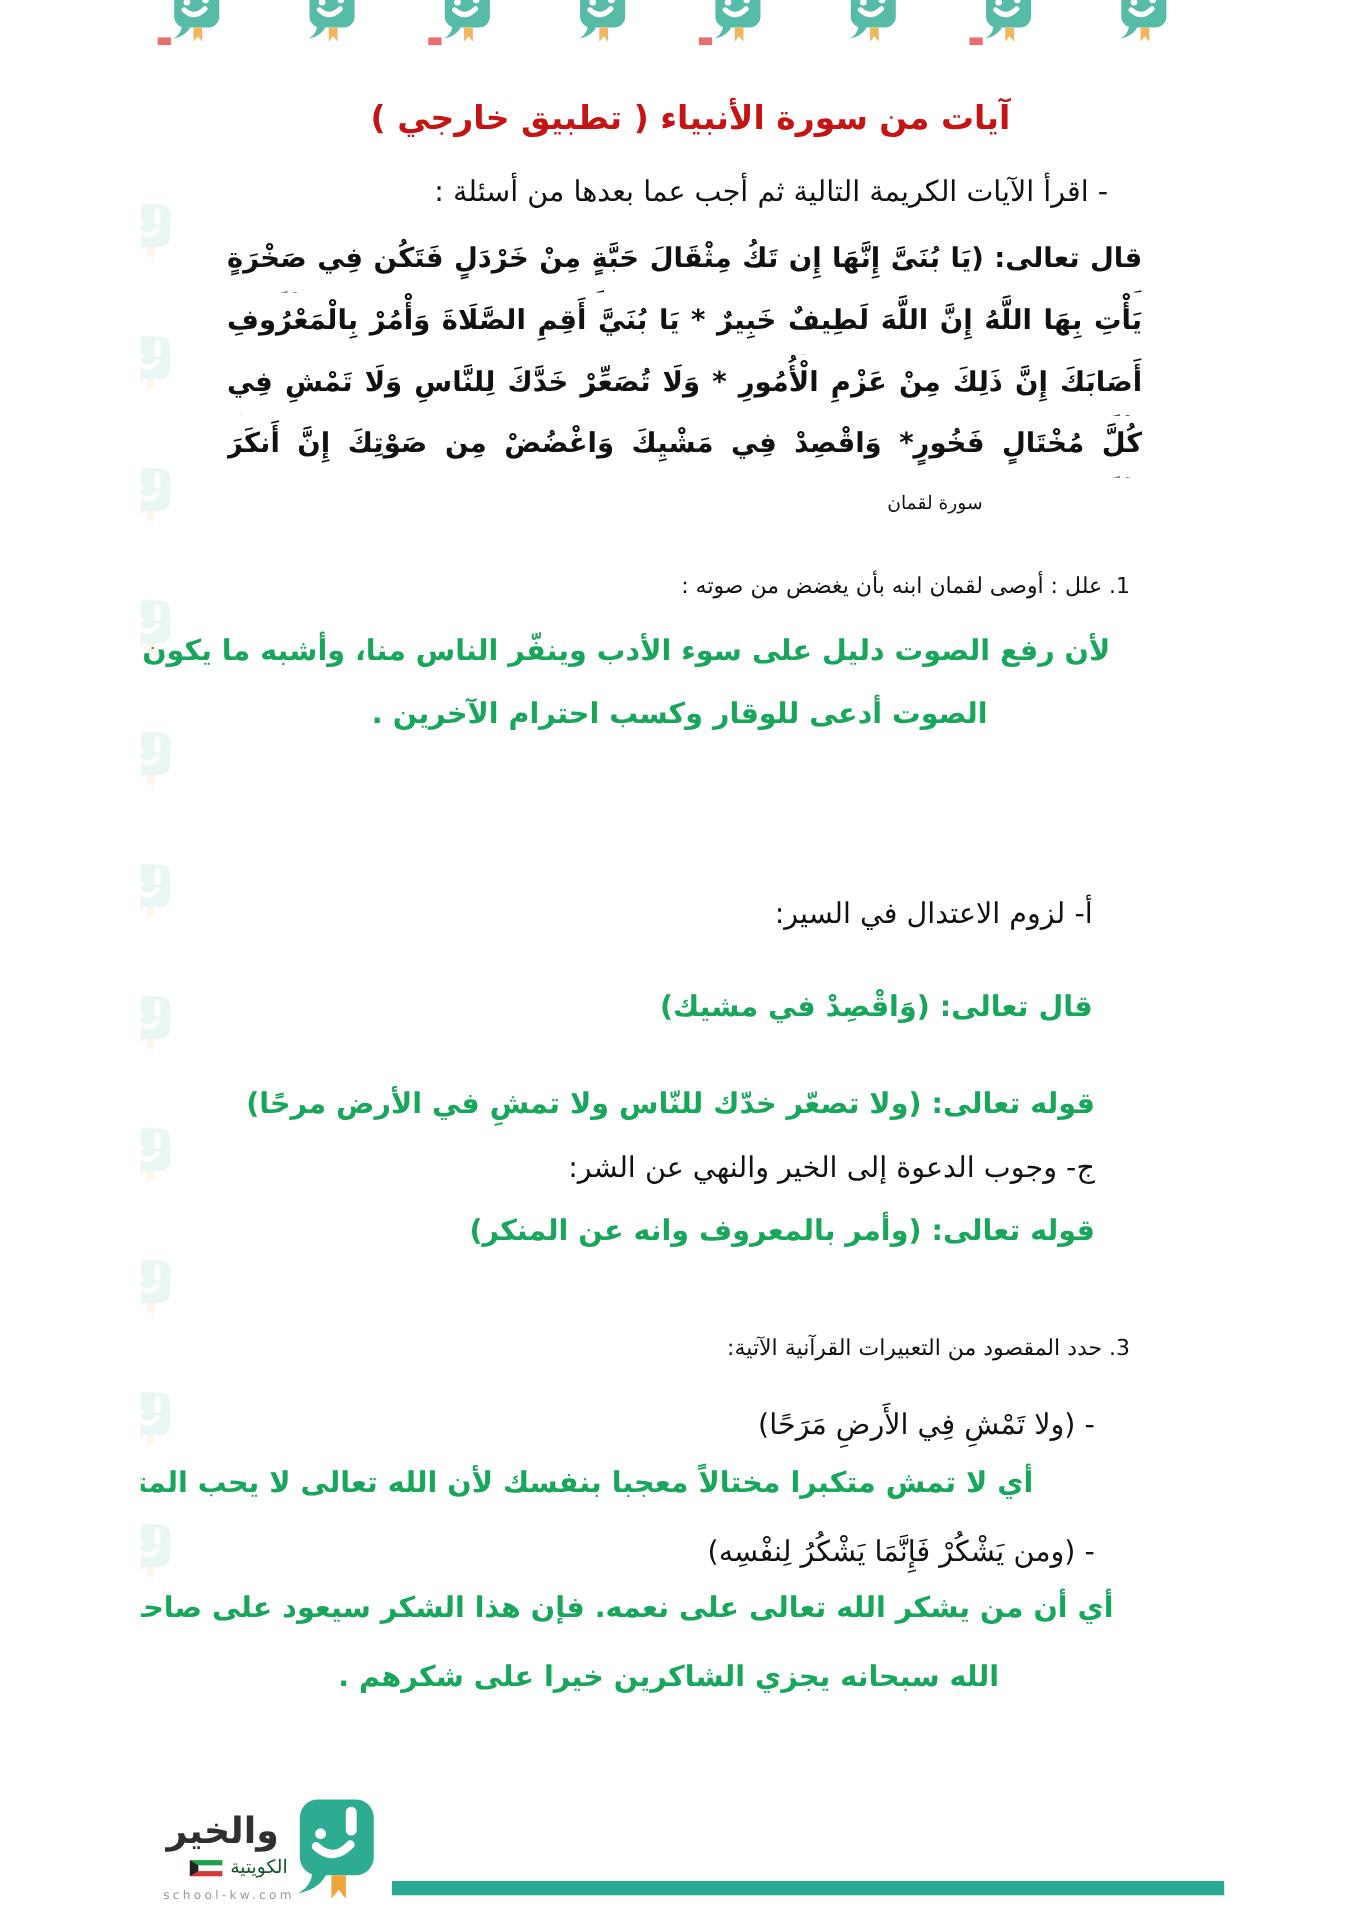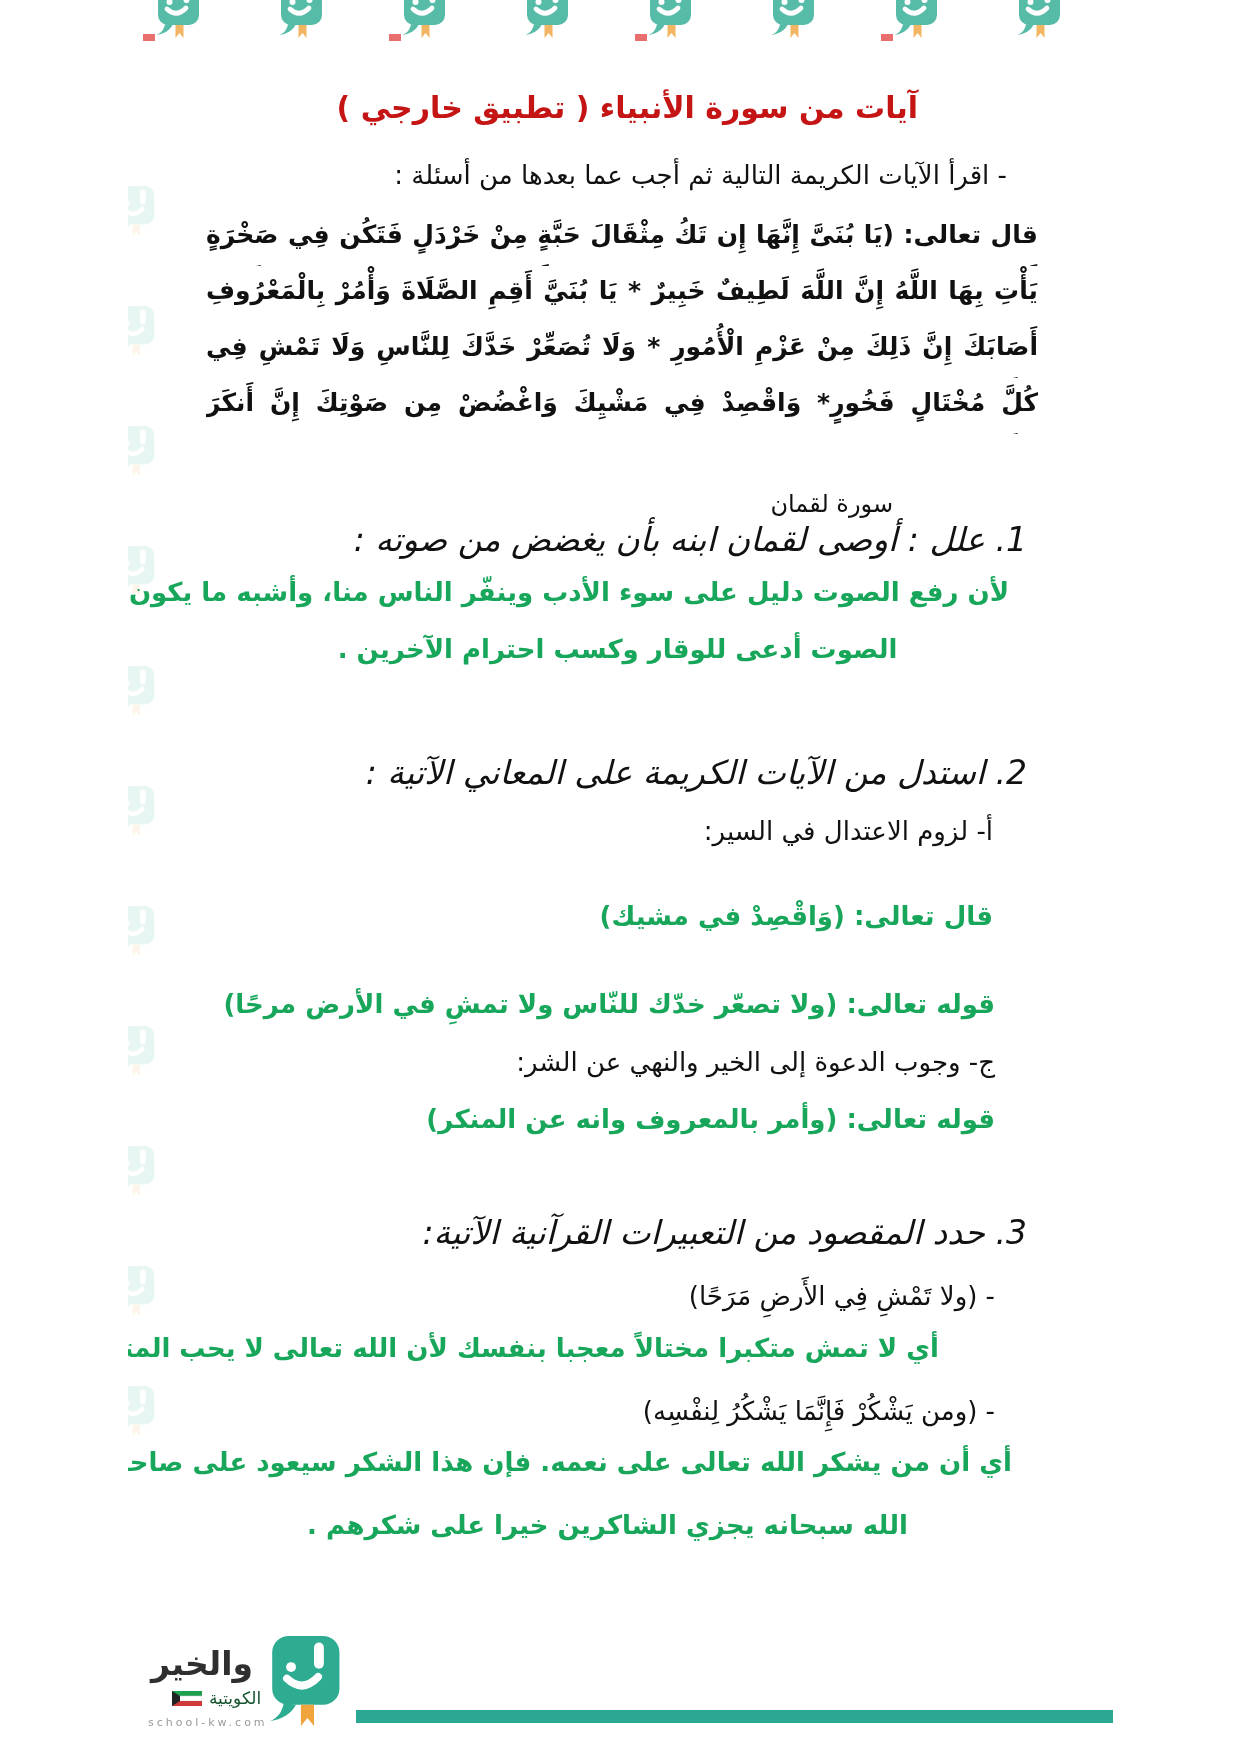--- a/index.html
+++ b/index.html
@@ -18,23 +18,23 @@
   .wm-flag{position:absolute;width:12px;height:7px;background:#d22;opacity:.65;}
   
   .title{
     position:absolute;top:90px;right:195px;margin:0;
     font-size:30px;font-weight:bold;color:#c41414;white-space:nowrap;
   }
   .intro{position:absolute;top:160px;right:106px;font-size:26px;white-space:nowrap;}
   
   .verses{position:absolute;top:210px;right:75px;left:78px;font-size:25px;font-weight:bold;}
   .vline{height:56px;line-height:50px;text-align:justify;text-align-last:justify;white-space:normal;overflow:hidden;}
-  .source{position:absolute;top:490px;right:220px;font-size:24px;}
-  
-  .qline{position:absolute;font-size:33px;white-space:nowrap;font-style:italic;}
+  .source{position:absolute;top:448px;right:220px;font-size:17px;}
+  
+  .qline{position:absolute;font-size:20px;white-space:nowrap;}
   .q1{top:520px;right:86px;}
   .q2{top:753px;right:86px;}
   .q3{top:1213px;right:86px;}
   .sub{position:absolute;font-size:26px;white-space:nowrap;}
   .sub-a{top:816px;right:120px;}
   .sub-b{top:931px;right:118px;}
   .sub-c{top:1047px;right:118px;}
   .dash1{top:1281px;right:118px;}
   .dash2{top:1396px;right:118px;}
   
@@ -347,24 +347,20 @@
 
   <div class="source">سورة لقمان</div>
 
   <div class="qline q1">
     <span>1.</span>
     <span>علل : أوصى لقمان ابنه بأن يغضض من صوته :</span>
   </div>
   <div class="answer g1l1">لأن رفع الصوت دليل على سوء الأدب وينفّر الناس منا، وأشبه ما يكون بصوت الحمير وخفض</div>
   <div class="answer g1l2">الصوت أدعى للوقار وكسب احترام الآخرين .</div>
 
-  <div class="qline q2">
-    <span>2.</span>
-    <span>استدل من الآيات الكريمة على المعاني الآتية :</span>
-  </div>
   <div class="sub sub-a">أ- لزوم الاعتدال في السير:</div>
   <div class="answer ga">قال تعالى: (وَاقْصِدْ في مشيك)</div>
   <div class="answer gb">قوله تعالى: (ولا تصعّر خدّك للنّاس ولا تمشِ في الأرض مرحًا)</div>
   <div class="sub sub-c">ج- وجوب الدعوة إلى الخير والنهي عن الشر:</div>
   <div class="answer gc">قوله تعالى: (وأمر بالمعروف وانه عن المنكر)</div>
 
   <div class="qline q3">
     <span>3.</span>
     <span>حدد المقصود من التعبيرات القرآنية الآتية:</span>
   </div>

